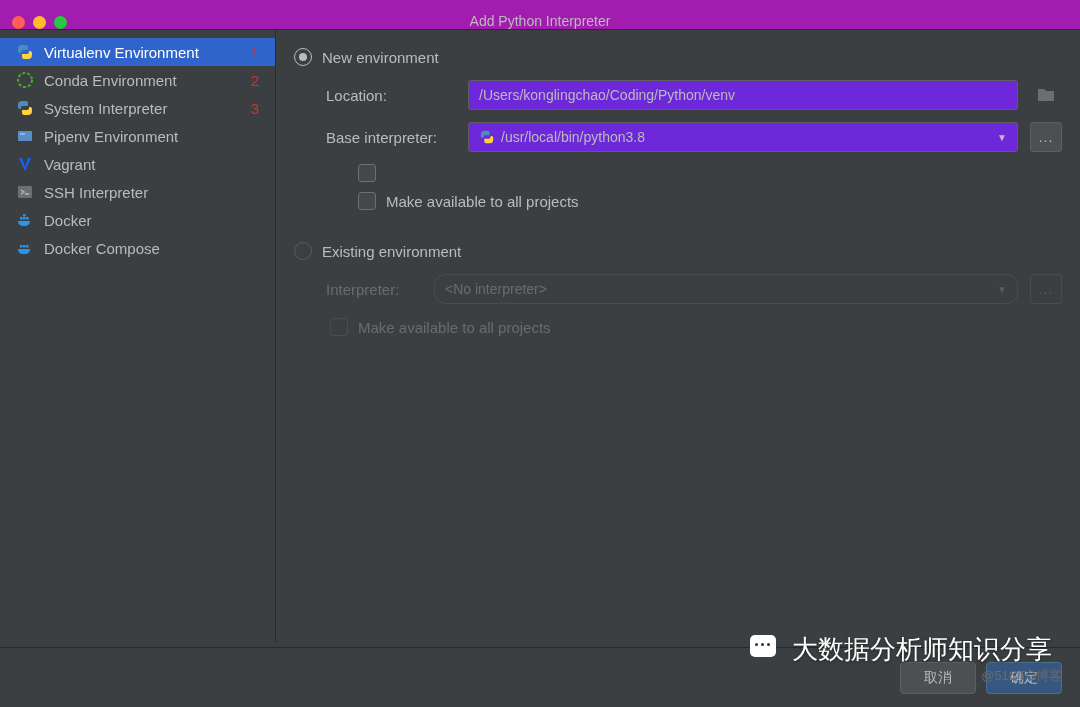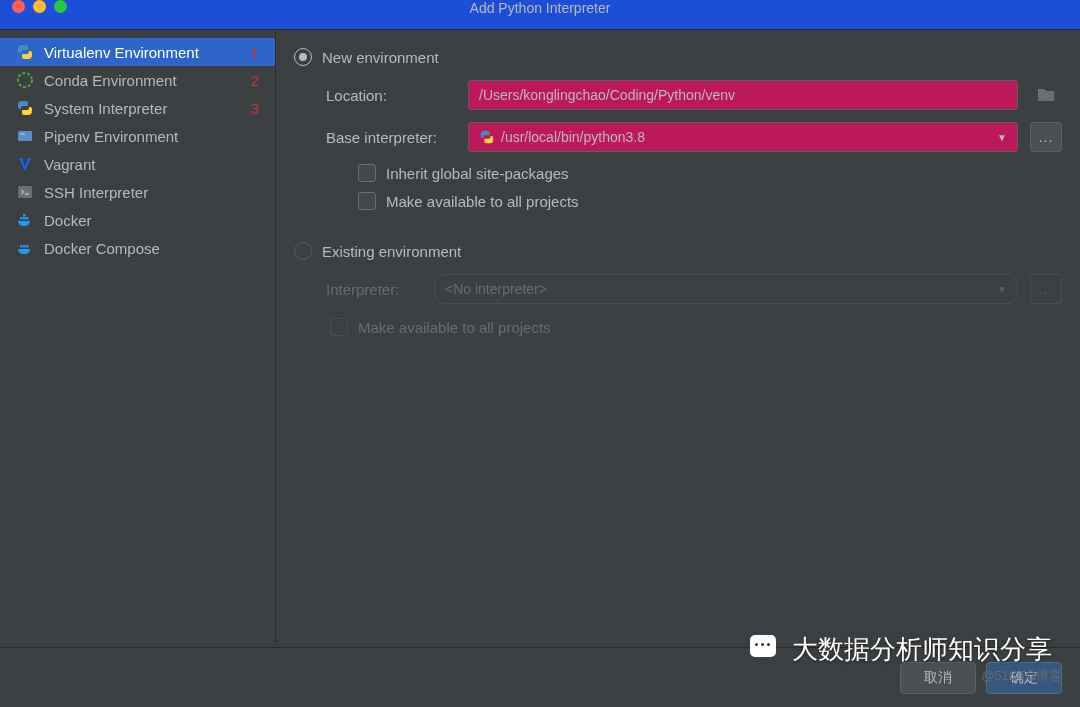--- a/index.html
+++ b/index.html
@@ -10,24 +10,24 @@
     }
     body {
       width: 1080px;
       height: 707px;
       background: #3c3f41;
       overflow: hidden;
       position: relative;
     }
     .titlebar {
       height: 30px;
-      background: #1d4ed8;
+      background: #a21caf;
       border-bottom: 1px solid #2b2b2b;
       display: flex;
-      align-items: flex-start;
+      align-items: flex-end;
       padding-left: 12px;
       position: relative;
     }
     .traffic-lights {
       display: flex;
       gap: 8px;
       align-items: center;
     }
     .traffic-light {
       width: 13px;
@@ -135,21 +135,21 @@
       width: 130px;
       font-size: 15px;
       flex-shrink: 0;
     }
     .form-label.disabled {
       color: #6b6b6b;
     }
     .form-field {
       flex: 1;
       height: 30px;
-      background: #be185d;
+      background: #6d28d9;
       border: 1px solid #5e6060;
       border-radius: 3px;
       color: #bbbbbb;
       font-size: 14px;
       padding: 0 10px;
       display: flex;
       align-items: center;
     }
     .form-field.disabled {
       background: #3c3f41;
@@ -444,21 +444,20 @@
             </svg>
         </span>
         <span>/usr/local/bin/python3.8</span>
         <span class="dropdown-arrow">▼</span>
       </div>
       <div class="browse-btn">...</div>
     </div>
 
     <div class="checkbox-row">
       <div class="checkbox"></div>
-      <span class="checkbox-label">Inherit global site-packages</span>
     </div>
     <div class="checkbox-row">
       <div class="checkbox"></div>
       <span class="checkbox-label">Make available to all projects</span>
     </div>
 
     <div class="existing-section">
       <div class="radio-row">
         <div class="radio disabled"></div>
         <span class="radio-label">Existing environment</span>

